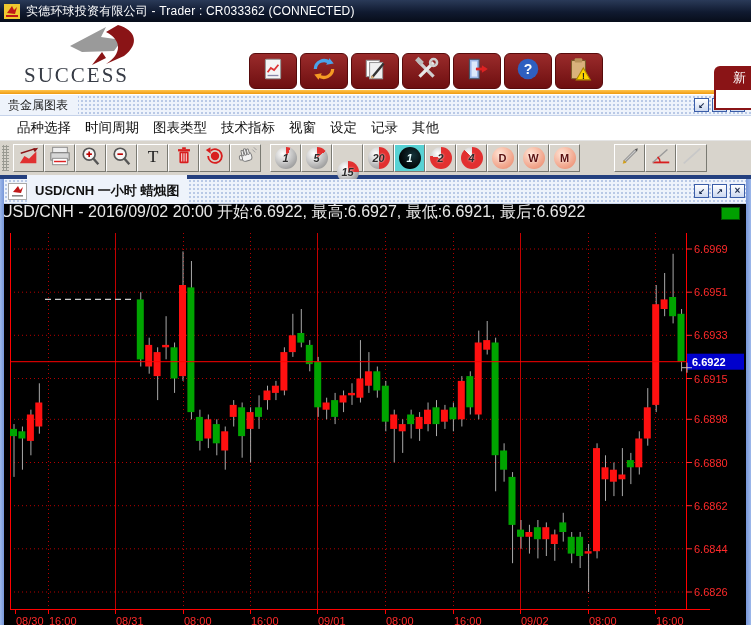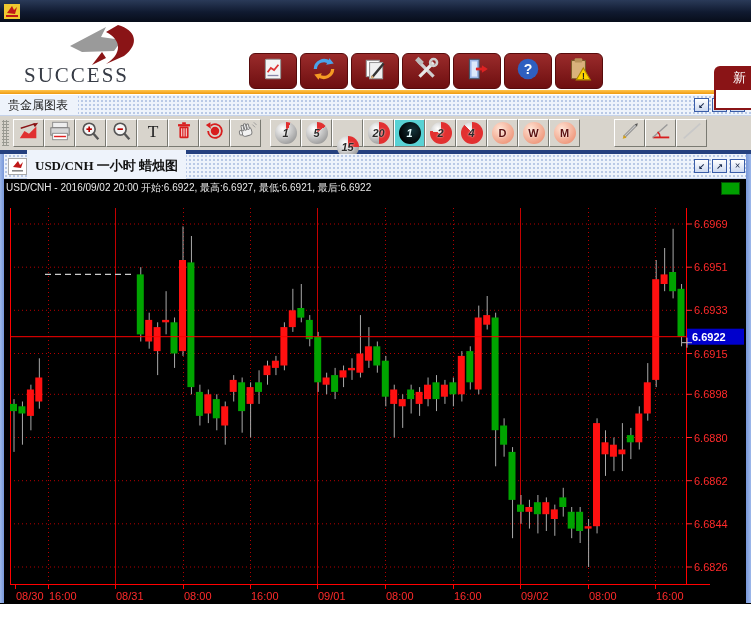--- a/index.html
+++ b/index.html
@@ -19,21 +19,21 @@
   .mbtn{width:46px;height:34px;background:linear-gradient(180deg,#9a2b2b,#6e0f10);
     border:1px solid #570b0c;border-radius:6px;display:flex;align-items:center;justify-content:center;cursor:pointer;}
   .mbtn svg{width:26px;height:26px;}
   .newstab{position:absolute;right:0;top:44px;width:37px;height:24px;overflow:visible;}
   .newstab .tabtop{width:60px;height:24px;background:#8a1416;border-radius:6px 0 0 0;
      color:#fff;font-size:13px;line-height:24px;padding-left:19px;box-sizing:border-box;}
   .newstab .tabbody{width:60px;height:20px;background:#fff;border-left:2px solid #8a1416;border-bottom:2px solid #8a1416;box-sizing:border-box;}
   .goldline{height:4px;background:linear-gradient(180deg,#ffc54d,#ef9b13);}
   
   .dotbar{background-color:#eef3fb;background-image:radial-gradient(#b9c9e6 1px,transparent 1.2px);
-    background-size:4px 4px;font-family:Liberation Serif, serif;}
+    background-size:4px 4px;}
   .paneltitle{height:20px;display:flex;align-items:center;border-top:1px solid #fff;border-bottom:1px solid #c6d3ea;}
   .paneltitle .ptext{background:#eef3fb;padding:0 10px 0 8px;font-size:12px;color:#222;height:100%;display:flex;align-items:center;}
   .winbtns{margin-left:auto;display:flex;gap:3px;padding-right:6px;}
   .wbtn{width:15px;height:14px;border:1px solid #3a5da8;background:linear-gradient(180deg,#fff,#cdd9f0);
     color:#1c2c4e;font-size:9px;line-height:12px;text-align:center;box-sizing:border-box;cursor:pointer;font-weight:bold;}
   
   .menubar{height:24px;background:#fff;display:flex;align-items:center;padding-left:10px;border-bottom:1px solid #e4e4e4;}
   .menuitem{font-size:13.5px;color:#111;padding:0 7px;cursor:pointer;}
   
   .charttoolbar{height:34px;background:#d8d4cc;display:flex;align-items:center;padding-left:2px;}
@@ -53,34 +53,35 @@
   
   .bluesep{height:4px;background:linear-gradient(180deg,#37539b,#16occupied 100%);background:#24407f;}
   .chartwindow{position:relative;height:449px;background:#000;}
   .sideborder{position:absolute;top:0;bottom:0;width:4px;z-index:6;
     background:linear-gradient(90deg,#9db8ea,#7796d8);}
   .sideborder.left{left:0;}
   .sideborder.right{right:0;width:5px;background:linear-gradient(90deg,#7796d8,#9db8ea);}
   .cw-title{height:24px;display:flex;align-items:center;padding-left:8px;border-bottom:1px solid #c6d3ea;}
   .cw-title .ctext{font-size:13px;font-weight:bold;color:#111;background:#eef3fb;padding:4px 8px;height:100%;display:flex;align-items:center;}
   .cw-icon{width:17px;height:15px;background:#fff;border:1px solid #aaa;flex:0 0 auto;}
-  .infobar{height:17px;background:#000;color:#e8e8e8;font-size:10px;display:flex;align-items:center;padding-left:6px;position:relative;}
+  .infobar{height:17px;background:#000;color:#e8e8e8;font-size:16px;display:flex;align-items:center;padding-left:1px;position:relative;}
   .statussq{position:absolute;right:11px;top:3px;width:17px;height:11px;background:#00a000;border:1px solid #005000;}
   .chartplot{height:408px;position:relative;}
 </style>
 </head>
 <body>
 <div id="app">
 
   <div class="titlebar">
     <svg class="appicon" viewBox="0 0 16 15">
       <rect width="16" height="15" fill="#f0c830"></rect>
       <path d="M3 9 L8 2 L10 6 L13 3 L11 10 Z" fill="#c01818"></path>
       <rect x="2" y="11" width="12" height="2" fill="#c01818"></rect>
     </svg>
+    <span class="apptitle">实德环球投资有限公司 -  Trader : CR033362 (CONNECTED)</span>
   </div>
 
   <div class="whiteband">
     <svg class="logo" width="160" height="42" viewBox="0 0 160 42">
       <path d="M48 22 L84 3 L79 13 L100 16 L92 27 L60 28 Z" fill="#9a9a9a"></path>
       <path d="M96 1 C114 6 118 20 102 32 L84 40 C100 30 100 16 84 8 Z" fill="#8a1416"></path>
       <path d="M84 34 L70 41 L80 28 Z" fill="#8a1416"></path>
     </svg>
     <div class="brandtext">SUCCESS</div>
     <div class="mainbtns" id="mainbtns">
@@ -147,20 +148,30 @@
 
   <div class="paneltitle dotbar">
     <div class="ptext">贵金属图表</div>
     <div class="winbtns" id="panelwinbtns">
         <div class="wbtn"><span style="font-size:8px;">↙</span></div>
         <div class="wbtn"><span style="font-size:8px;">↗</span></div>
         <div class="wbtn"><span style="font-size:10px;">×</span></div>
       </div>
   </div>
 
+  <div class="menubar" id="menubar">
+      <div class="menuitem">品种选择</div>
+      <div class="menuitem">时间周期</div>
+      <div class="menuitem">图表类型</div>
+      <div class="menuitem">技术指标</div>
+      <div class="menuitem">视窗</div>
+      <div class="menuitem">设定</div>
+      <div class="menuitem">记录</div>
+      <div class="menuitem">其他</div>
+    </div>
 
   <div class="charttoolbar" id="charttoolbar">
     <div class="draghandle"></div>
   <div class="tbtn">
         <span><svg viewBox="0 0 26 24">
             <polygon points="3,20 8,12 13,15 21,7 21,20" fill="#e03030"></polygon>
             <line x1="4" y1="9" x2="20" y2="4" stroke="#8a1416" stroke-width="1.5"></line>
             <polygon points="23,3 17,4 19.5,8" fill="#8a1416"></polygon>
           </svg></span>
       </div>

